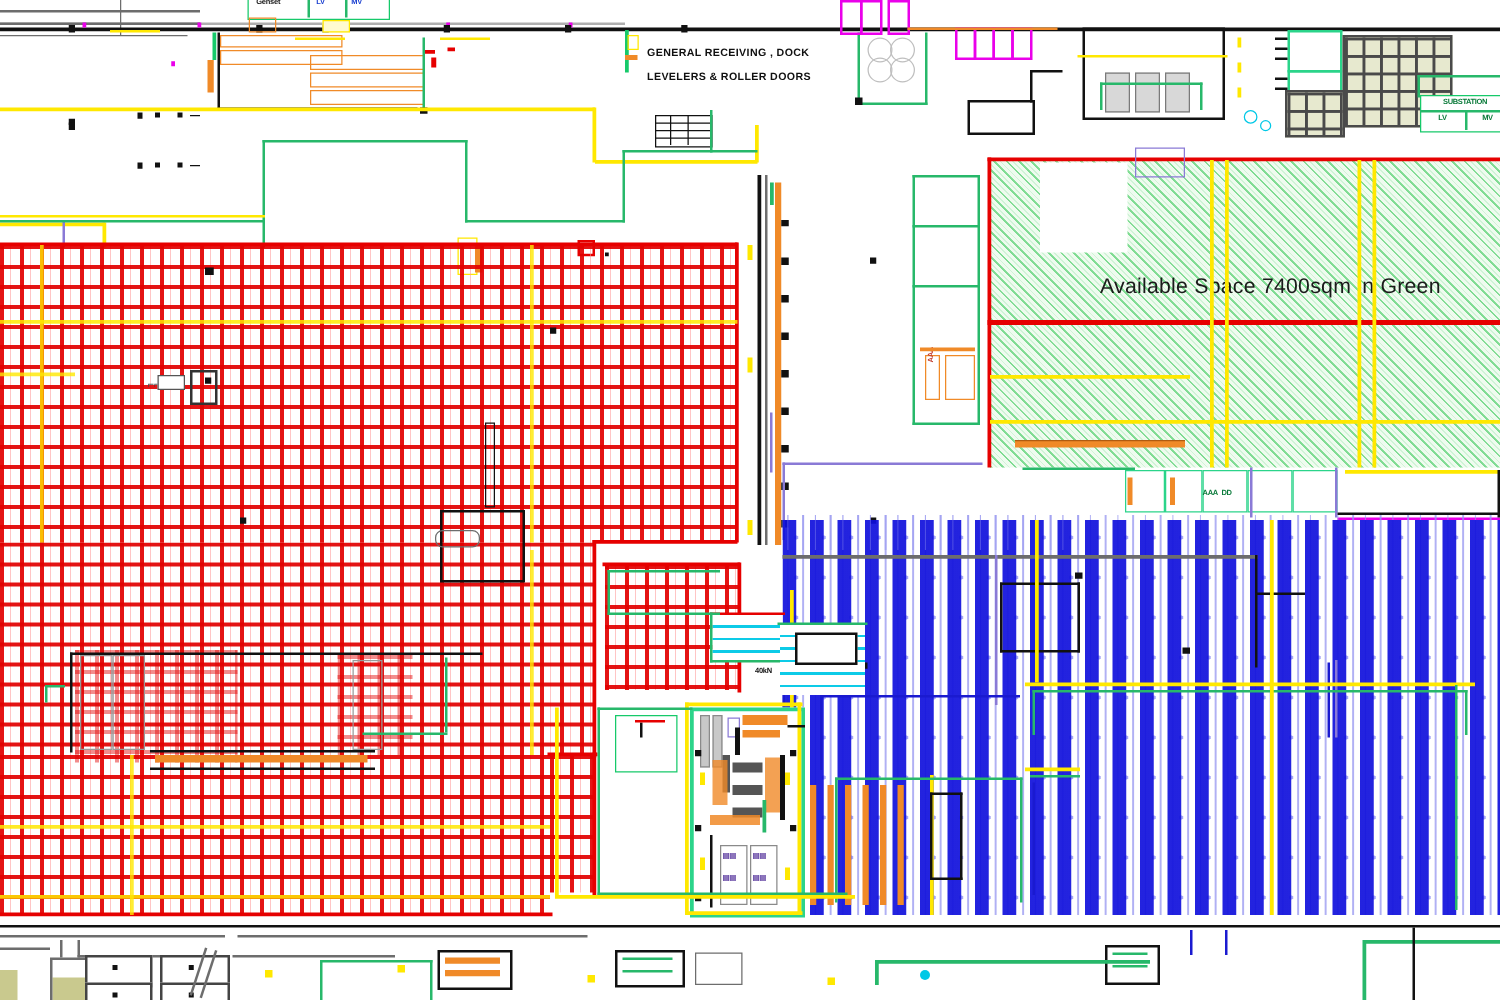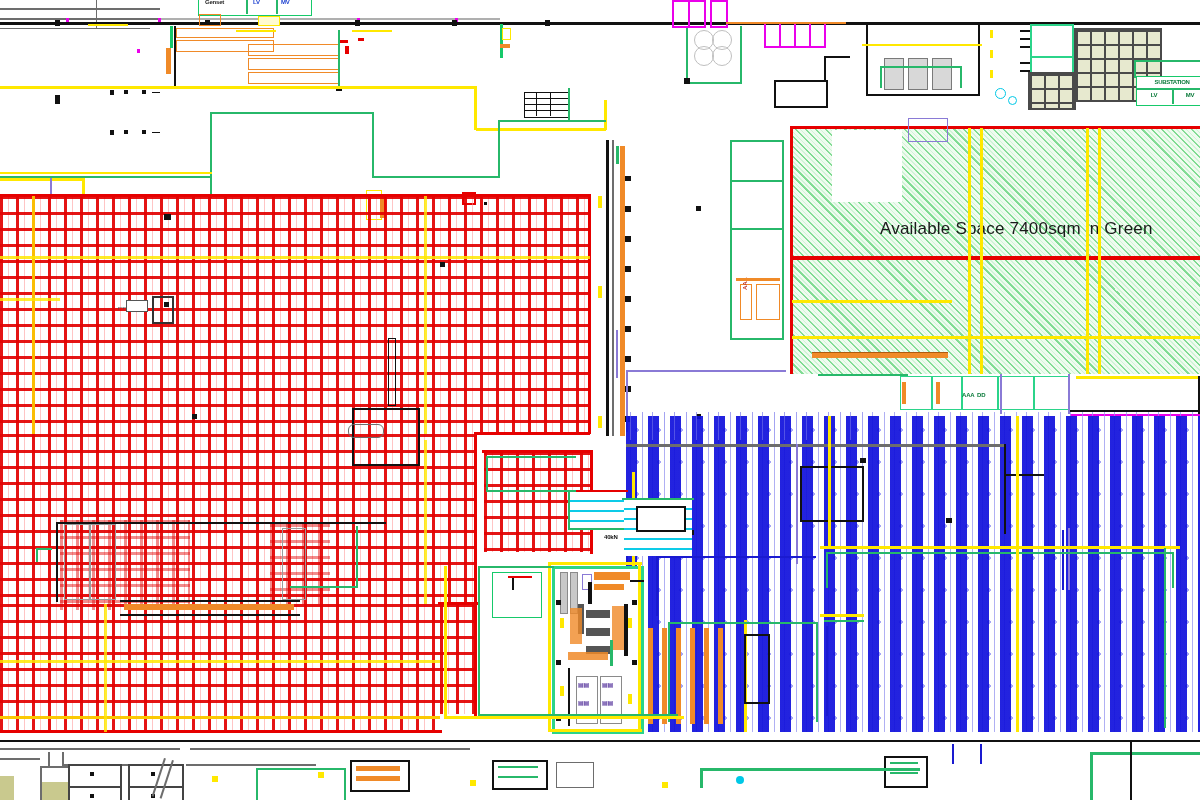--- a/index.html
+++ b/index.html
@@ -175,20 +175,24 @@
   <div class="dot" style="left:484px;top:202px;width:3px;height:3px;"></div>
 
   <div class="box" style="left:524px;top:92px;width:44px;height:24px;border:1.5px solid #111;background:#fff;"></div>
   <div class="ln blk" style="left:524px;top:98px;width:44px;height:1px;"></div>
   <div class="ln blk" style="left:524px;top:104px;width:44px;height:1px;"></div>
   <div class="ln blk" style="left:524px;top:110px;width:44px;height:1px;"></div>
   <div class="ln blk" style="left:536px;top:92px;width:1px;height:24px;"></div>
   <div class="ln blk" style="left:550px;top:92px;width:1px;height:24px;"></div>
   <div class="ln grn2" style="left:568px;top:88px;width:2px;height:34px;"></div>
 
+  <div class="lbl" id="receiving-label" style="left:507px;top:28px;font-size:8.5px;font-weight:bold;color:#111;letter-spacing:.3px;">
+    <span>GENERAL RECEIVING , DOCK</span><br>
+    <span>LEVELERS &amp; ROLLER DOORS</span>
+  </div>
   <div class="ln green" style="left:500px;top:24px;width:3px;height:34px;"></div>
   <div class="box" style="left:502px;top:28px;width:7px;height:10px;border:1px solid #ffe800;"></div>
   <div class="ln orange" style="left:500px;top:44px;width:10px;height:4px;"></div>
 
   <div class="ln grn2" style="left:686px;top:26px;width:2px;height:58px;"></div>
   <div class="ln grn2" style="left:686px;top:82px;width:56px;height:2px;"></div>
   <div class="ln grn2" style="left:740px;top:26px;width:2px;height:58px;"></div>
   <div class="box" style="left:694px;top:30px;width:18px;height:18px;border:1.5px solid #bfbfbf;border-radius:50%;"></div>
   <div class="box" style="left:712px;top:30px;width:18px;height:18px;border:1.5px solid #bfbfbf;border-radius:50%;"></div>
   <div class="box" style="left:694px;top:46px;width:18px;height:18px;border:1.5px solid #bfbfbf;border-radius:50%;"></div>

